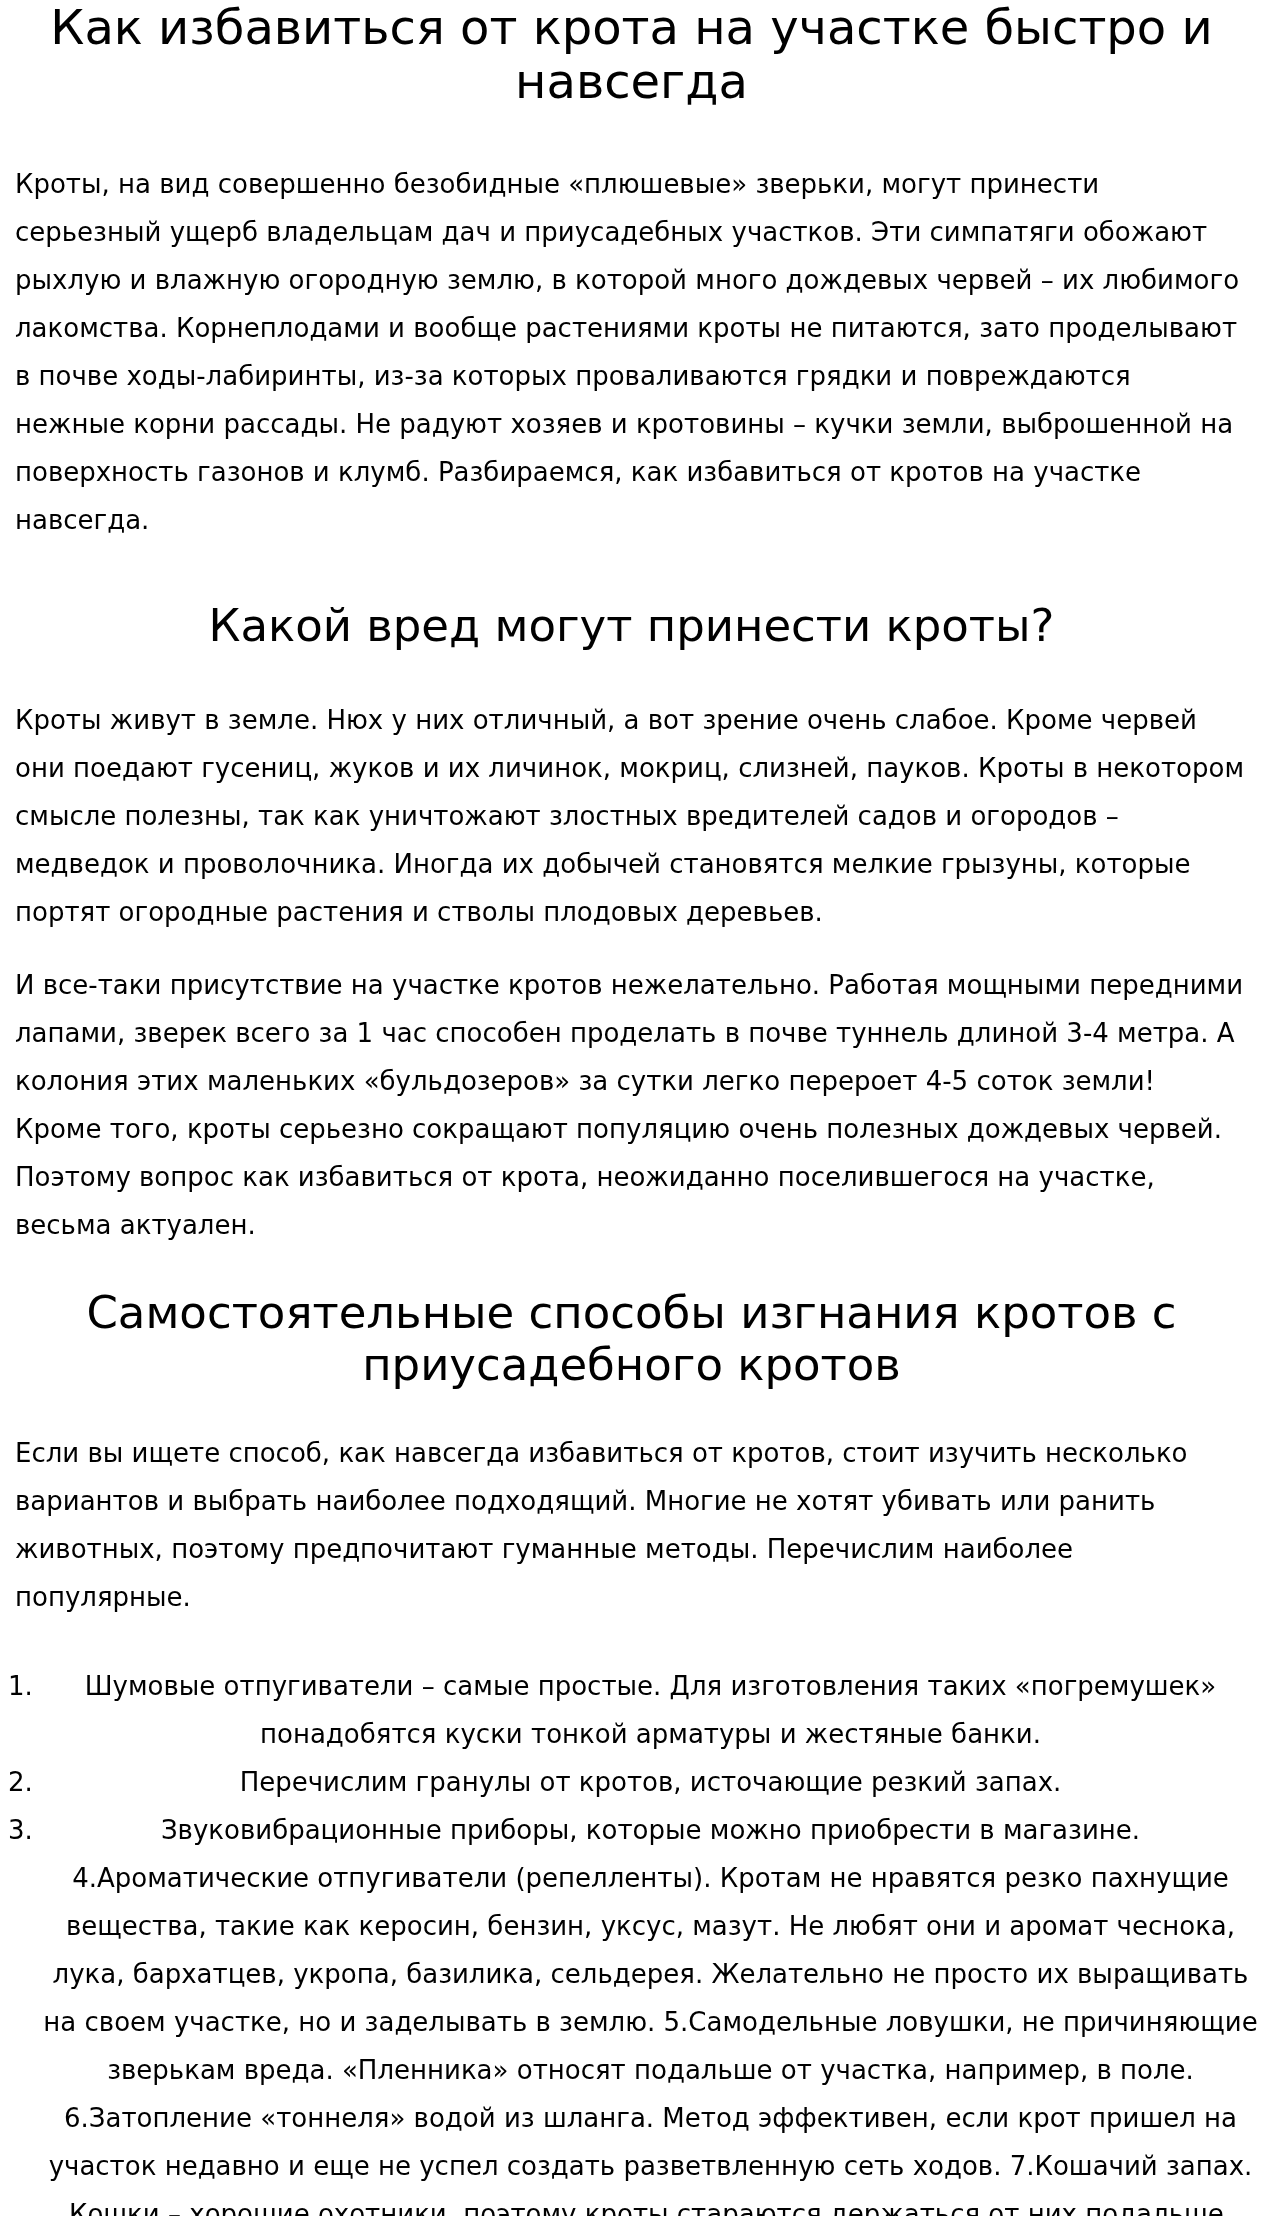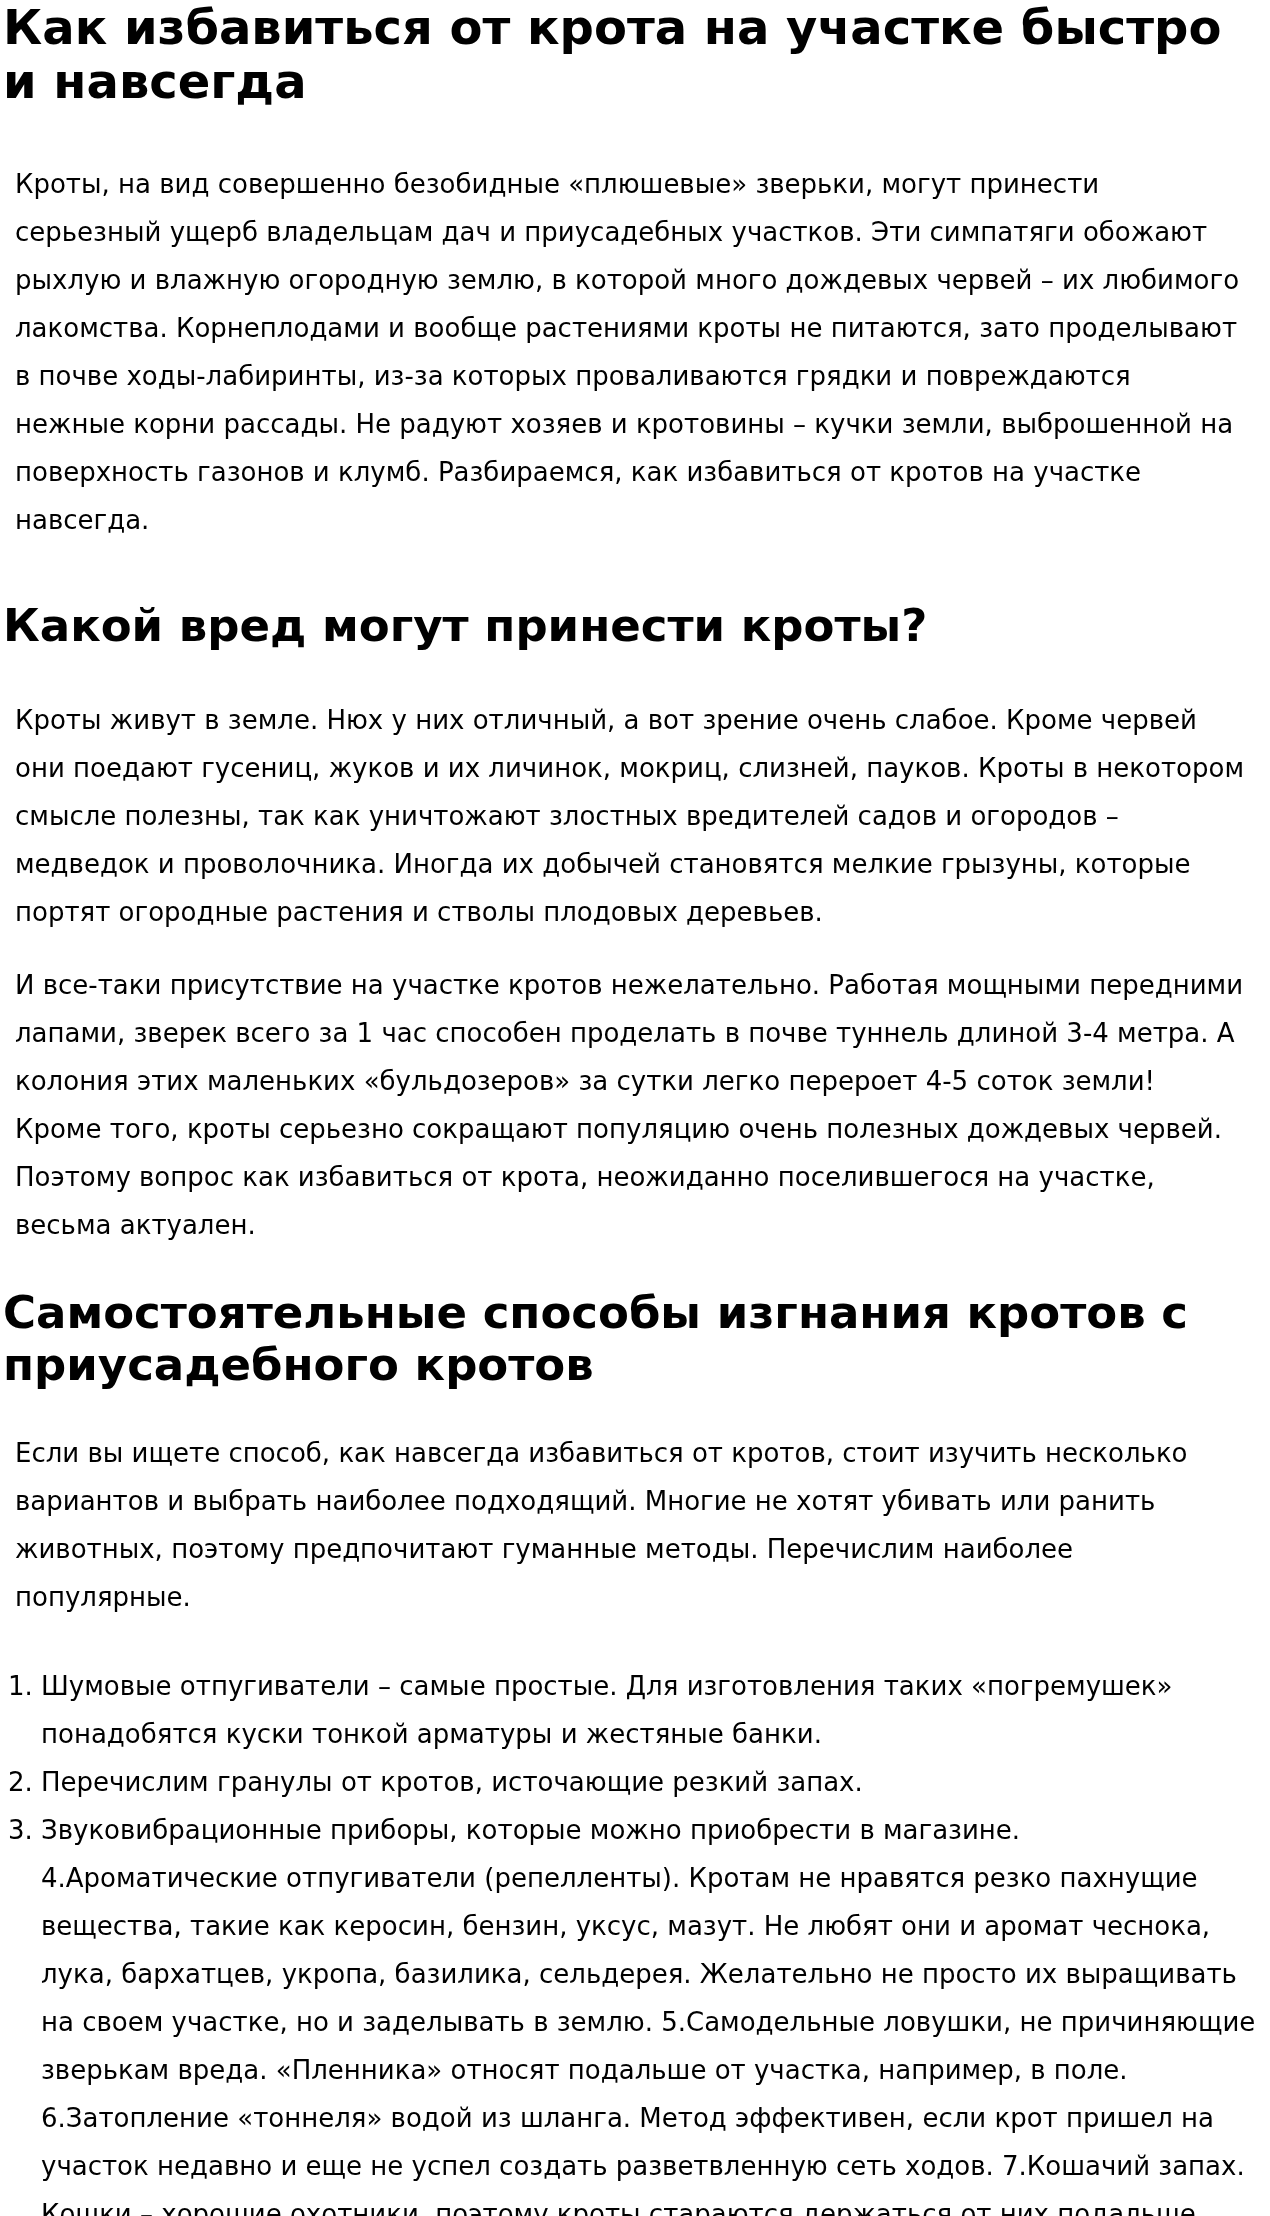--- a/index.html
+++ b/index.html
@@ -13,22 +13,23 @@
     min-height: 2216px;
     overflow: hidden;
     padding: 0 10px 0 3px;
     color: #000000;
     font-family: "DejaVu Sans", "Liberation Sans", sans-serif;
     font-size: 26px;
     line-height: 48px;
     font-weight: 400;
   }
   h1, h2 {
-    font-weight: 700;
+    font-weight: 400;
     margin: 0;
+    text-align: center;
   }
   h1[data-name="page-title"] {
     font-size: 48px;
     line-height: 54px;
     margin: 0 0 52px 0;
   }
   h2 {
     font-size: 45px;
     line-height: 52px;
   }
@@ -48,20 +49,21 @@
     margin-top: 43px;
   }
   ol.methods-list {
     margin: 41px 0 0 0;
     padding: 0 0 0 38px;
     list-style: decimal outside;
   }
   ol.methods-list li {
     margin: 0;
     padding: 0;
+    text-align: center;
   }
 </style>
 </head>
 <body data-name="article-page">
 
 <main data-name="article">
 
   <h1 data-name="page-title">Как избавиться от крота на участке быстро и навсегда</h1>
 
   <p class="p-intro" data-name="intro-paragraph">Кроты, на вид совершенно безобидные «плюшевые» зверьки, могут принести серьезный ущерб владельцам дач и приусадебных участков. Эти симпатяги обожают рыхлую и влажную огородную землю, в которой много дождевых червей – их любимого лакомства. Корнеплодами и вообще растениями кроты не питаются, зато проделывают в почве ходы-лабиринты, из-за которых проваливаются грядки и повреждаются нежные корни рассады. Не радуют хозяев и кротовины – кучки земли, выброшенной на поверхность газонов и клумб. Разбираемся, как избавиться от кротов на участке навсегда.</p>

